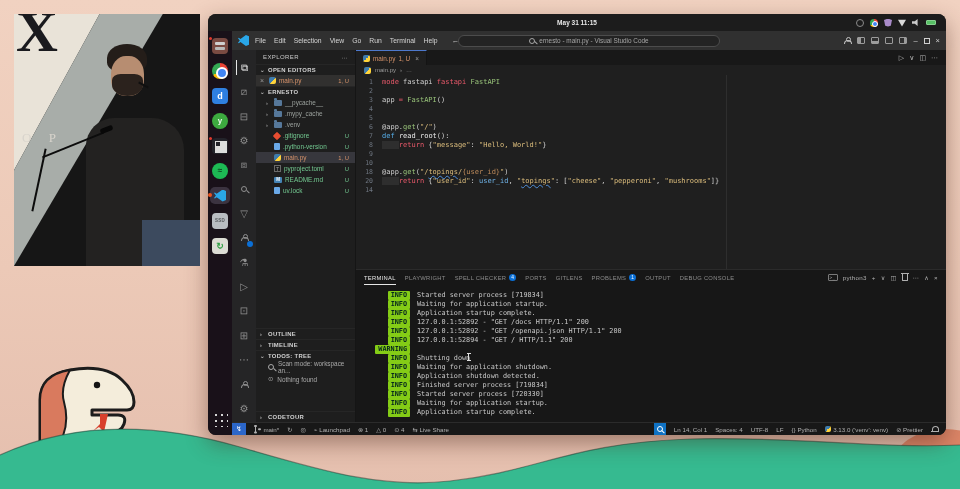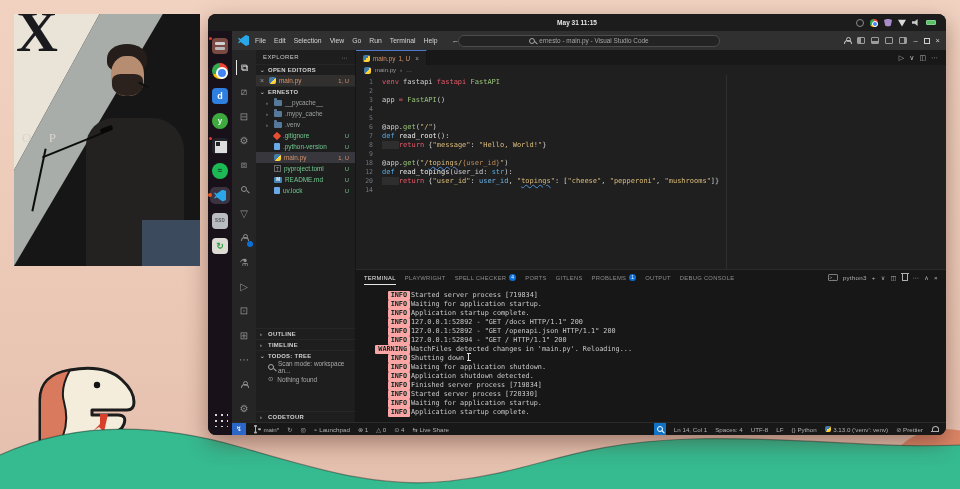--- a/index.html
+++ b/index.html
@@ -126,22 +126,22 @@
   .panel{height:153px;background:#171717;border-top:1px solid #2b2b2b;display:flex;flex-direction:column;flex-shrink:0}
   .ptabs{height:15px;display:flex;align-items:center;gap:9px;padding:0 8px;font-size:5.8px;letter-spacing:.3px;color:#8c8c8c;flex-shrink:0}
   .ptab{display:flex;align-items:center;gap:3px;height:100%}
   .ptab.active{color:#e6e6e6;box-shadow:inset 0 -1px 0 #e6e6e6}
   .pbadge{min-width:7px;height:7px;border-radius:4px;background:#0a6fd6;color:#fff;font-size:4.8px;display:flex;align-items:center;justify-content:center;padding:0 1px}
   .pright{margin-left:auto;display:flex;align-items:center;gap:5px;color:#b0b0b0;font-size:6.2px}
   .shellbox{border:1px solid #7a7a7a;border-radius:1px;font-size:4.6px;padding:0 1px;font-family:"DejaVu Sans Mono",monospace}
   .pbody{position:relative;flex:1;padding:6px 0 0 8px;font-family:"DejaVu Sans Mono",monospace;font-size:6.8px;line-height:9px;overflow:hidden}
   .plog{display:flex}
   .lvl{width:46px;flex-shrink:0;display:flex;justify-content:flex-end}
-  .chip{background:#fca5a5;color:#04251e;font-weight:bold;padding:0 3px;border-radius:1px}
-  .msg{margin-left:1px;color:#c9c9c9;white-space:pre}
+  .chip{background:#84cc16;color:#04251e;font-weight:bold;padding:0 3px;border-radius:1px}
+  .msg{margin-left:7px;color:#c9c9c9;white-space:pre}
   .ibeam{position:absolute;left:112px;top:68px;width:1px;height:8px;background:#e0e0e0}
   .ibeam::before,.ibeam::after{content:"";position:absolute;left:-1.5px;width:4px;height:1px;background:#e0e0e0}
   .ibeam::before{top:0}.ibeam::after{bottom:0}
   
   .statusbar{height:13px;background:#181818;border-top:1px solid #2b2b2b;display:flex;align-items:center;font-size:6.2px;color:#b0b0b0;flex-shrink:0}
   .sb-left,.sb-right{display:flex;align-items:center;gap:8px;height:100%}
   .sb-right{margin-left:auto;padding-right:8px}
   .sbi{display:flex;align-items:center;gap:2.5px;height:100%}
   .chip-remote{background:#2b66c9;color:#fff;padding:0 4px;font-size:7px}
   .chip-blue{background:#0f72c4;color:#fff;padding:0 3px}
@@ -421,21 +421,21 @@
             <div class="crumbs">
               <span class="pyic"></span>
               <span>main.py</span>
               <span>›</span>
               <span>…</span>
             </div>
             <div class="code" id="code">
               <div class="ruler"></div>
             <div class="cl">
                   <span class="ln">1</span>
-                  <span class="ct"><span class="tk-k">venv</span><span class="tk-p"> fastapi </span><span class="tk-k">fastapi</span><span class="tk-p"> </span><span class="tk-c">FastAPI</span></span>
+                  <span class="ct"><span class="tk-k">mode</span><span class="tk-p"> fastapi </span><span class="tk-k">fastapi</span><span class="tk-p"> </span><span class="tk-c">FastAPI</span></span>
                 </div>
                 <div class="cl">
                   <span class="ln">2</span>
                   <span class="ct"></span>
                 </div>
                 <div class="cl">
                   <span class="ln">3</span>
                   <span class="ct"><span class="tk-p">app </span><span class="tk-k">=</span><span class="tk-p"> </span><span class="tk-c">FastAPI</span><span class="tk-p">()</span></span>
                 </div>
                 <div class="cl">
@@ -456,26 +456,26 @@
                 </div>
                 <div class="cl">
                   <span class="ln">8</span>
                   <span class="ct"><span class="tk-w">    </span><span class="tk-k">return</span><span class="tk-p"> {</span><span class="tk-s">"message"</span><span class="tk-p">: </span><span class="tk-s">"Hello, World!"</span><span class="tk-p">}</span></span>
                 </div>
                 <div class="cl">
                   <span class="ln">9</span>
                   <span class="ct"></span>
                 </div>
                 <div class="cl">
+                  <span class="ln">10</span>
+                  <span class="ct"></span>
+                </div>
+                <div class="cl">
                   <span class="ln">18</span>
                   <span class="ct"><span class="tk-p">@app.</span><span class="tk-c">get</span><span class="tk-p">(</span><span class="tk-s">"/</span><span class="tk-su">topings</span><span class="tk-s">/</span><span class="tk-i">{user_id}</span><span class="tk-s">"</span><span class="tk-p">)</span></span>
-                </div>
-                <div class="cl">
-                  <span class="ln">12</span>
-                  <span class="ct"><span class="tk-d">def</span><span class="tk-p"> </span><span class="tk-f">read_topings</span><span class="tk-p">(</span><span class="tk-p">user_id</span><span class="tk-p">: </span><span class="tk-t">str</span><span class="tk-p">):</span></span>
                 </div>
                 <div class="cl">
                   <span class="ln">20</span>
                   <span class="ct"><span class="tk-w">    </span><span class="tk-k">return</span><span class="tk-p"> {</span><span class="tk-s">"user_id"</span><span class="tk-p">: </span><span class="tk-v">user_id</span><span class="tk-p">, </span><span class="tk-s">"</span><span class="tk-su">topings</span><span class="tk-s">"</span><span class="tk-p">: [</span><span class="tk-s">"cheese"</span><span class="tk-p">, </span><span class="tk-s">"pepperoni"</span><span class="tk-p">, </span><span class="tk-s">"mushrooms"</span><span class="tk-p">]}</span></span>
                 </div>
                 <div class="cl">
                   <span class="ln">14</span>
                   <span class="ct"></span>
                 </div>
               </div>
@@ -554,21 +554,20 @@
                   <div class="plog">
                     <span class="lvl">
                       <span class="chip">INFO</span>
                     </span>
                     <span class="msg">127.0.0.1:52894 - "GET / HTTP/1.1" 200</span>
                   </div>
                   <div class="plog">
                     <span class="lvl">
                       <span class="chip">WARNING</span>
                     </span>
-                    <span class="msg">WatchFiles detected changes in 'main.py'. Reloading...</span>
                   </div>
                   <div class="plog">
                     <span class="lvl">
                       <span class="chip">INFO</span>
                     </span>
                     <span class="msg">Shutting down</span>
                   </div>
                   <div class="plog">
                     <span class="lvl">
                       <span class="chip">INFO</span>

